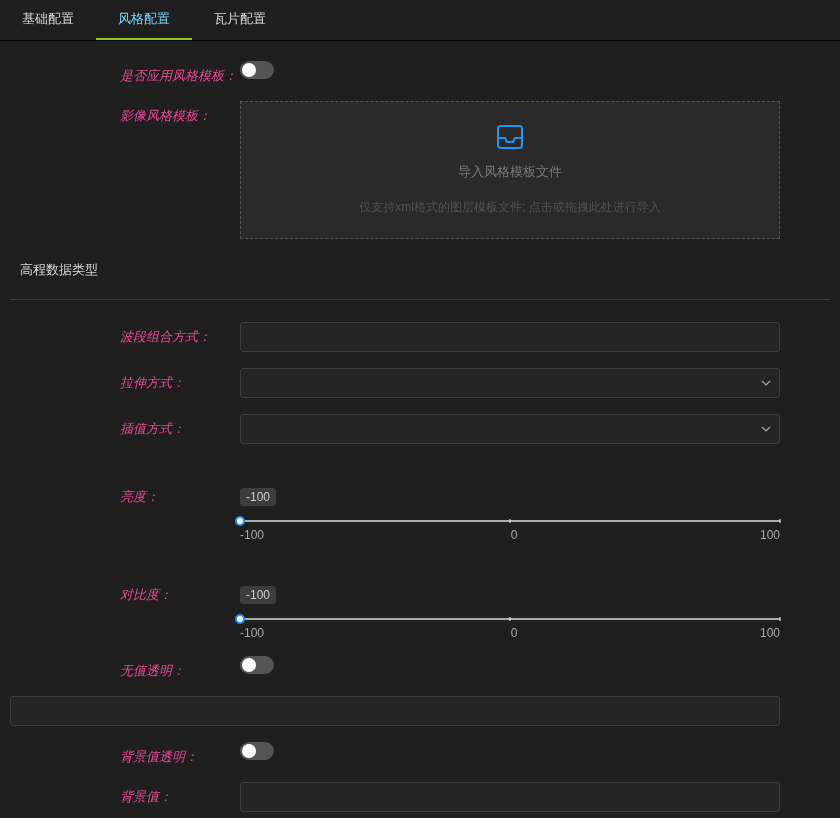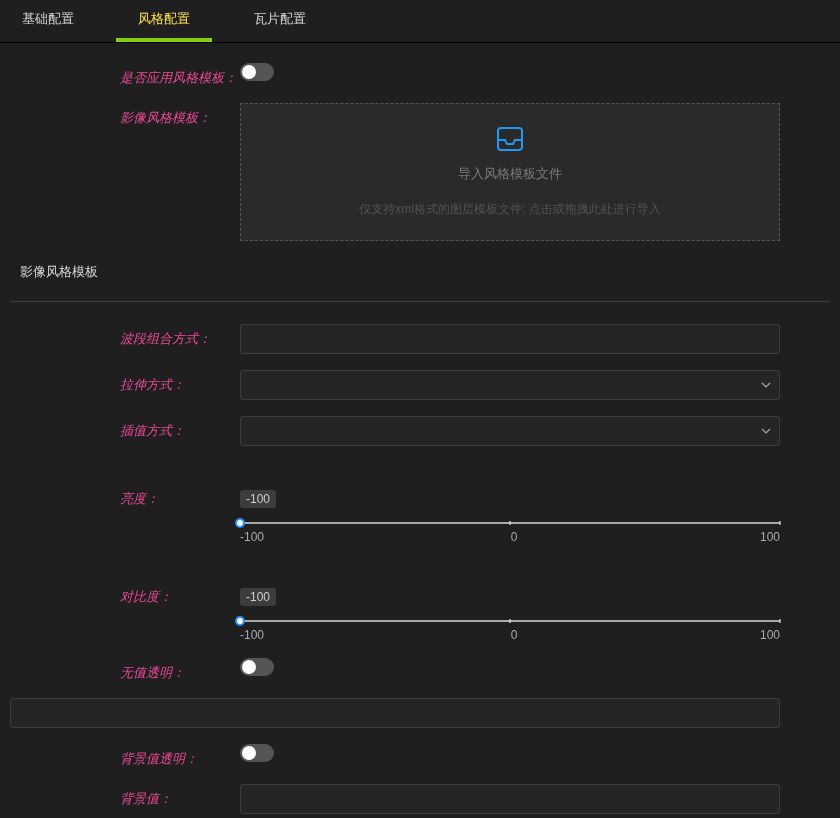--- a/index.html
+++ b/index.html
@@ -13,30 +13,29 @@
       font-family: -apple-system, "Microsoft YaHei", sans-serif;
       font-size: 13px;
       width: 840px;
       height: 818px;
       overflow: hidden;
     }
     .tabs {
       display: flex;
       border-bottom: 1px solid #000;
       padding-left: 0;
-      gap: 20px;
     }
     .tab {
       padding: 10px 22px;
       color: #d8d8d8;
       cursor: pointer;
     }
     .tab.active {
-      color: #fde047;
-      border-bottom: 4px solid #84cc16;
+      color: #7dd3fc;
+      border-bottom: 2px solid #84cc16;
     }
     .content {
       padding: 0 10px 40px 10px;
     }
     .row {
       display: flex;
       align-items: flex-start;
       padding: 8px 0;
     }
     .label {
@@ -203,21 +202,21 @@
             <path d="M3 14 L10 14 L12 18 L18 18 L20 14 L27 14"></path>
             <path d="M3 14 L3 21 C3 23 4 24 6 24 L24 24 C26 24 27 23 27 21 L27 14"></path>
           </svg>
         </div>
         <div class="title">导入风格模板文件</div>
         <div class="hint">仅支持xml格式的图层模板文件; 点击或拖拽此处进行导入</div>
       </div>
     </div>
   </div>
 
-  <div class="section-title">影像风格模板</div>
+  <div class="section-title">高程数据类型</div>
   <div class="divider"></div>
 
 
   <div class="row">
     <div class="label">波段组合方式：</div>
     <div class="control">
       <div class="input">
         <span></span>
       </div>
     </div>

